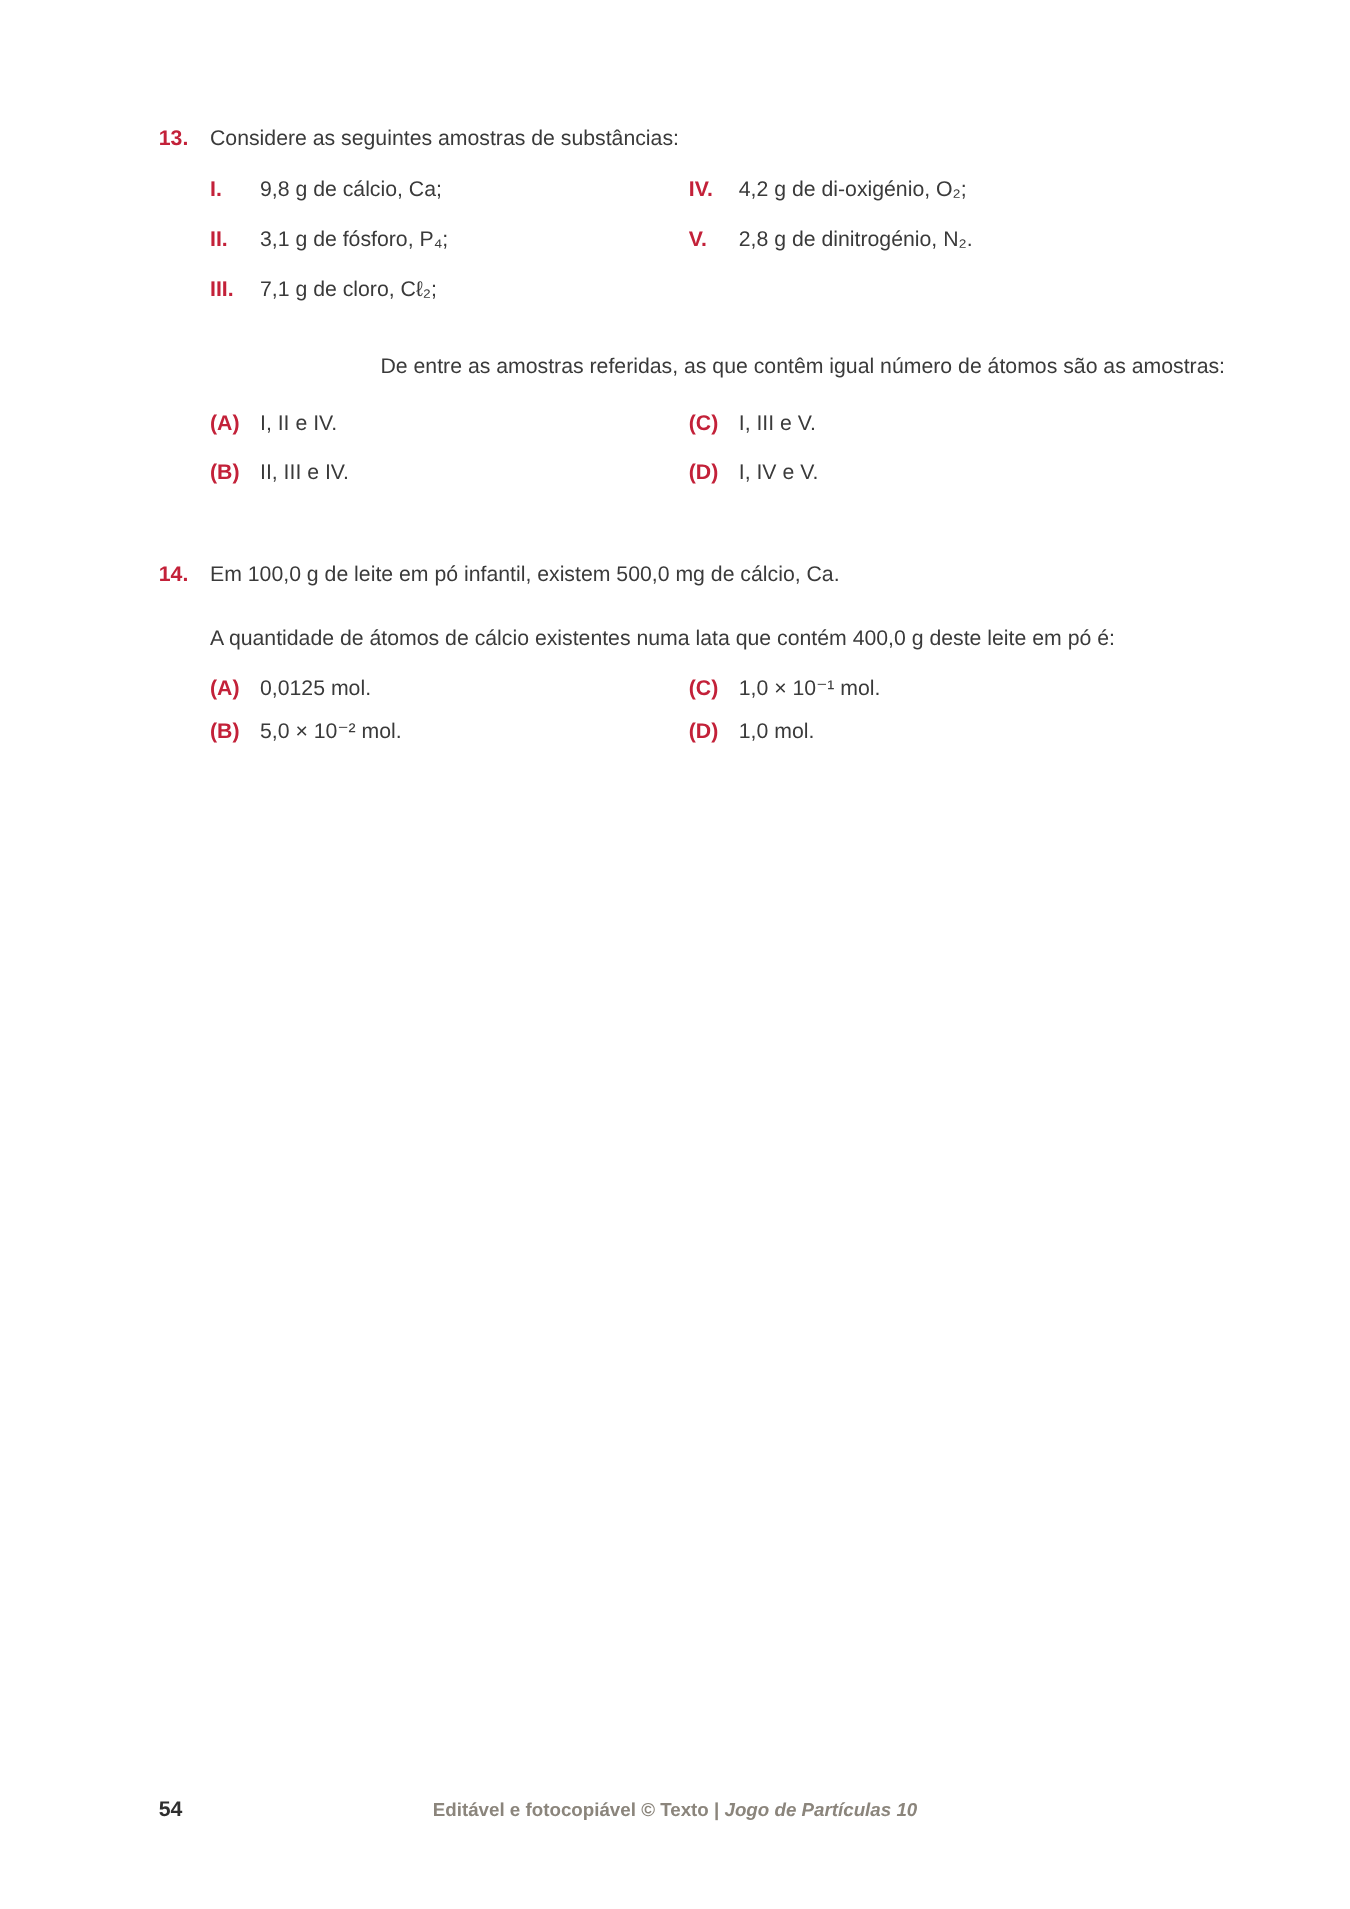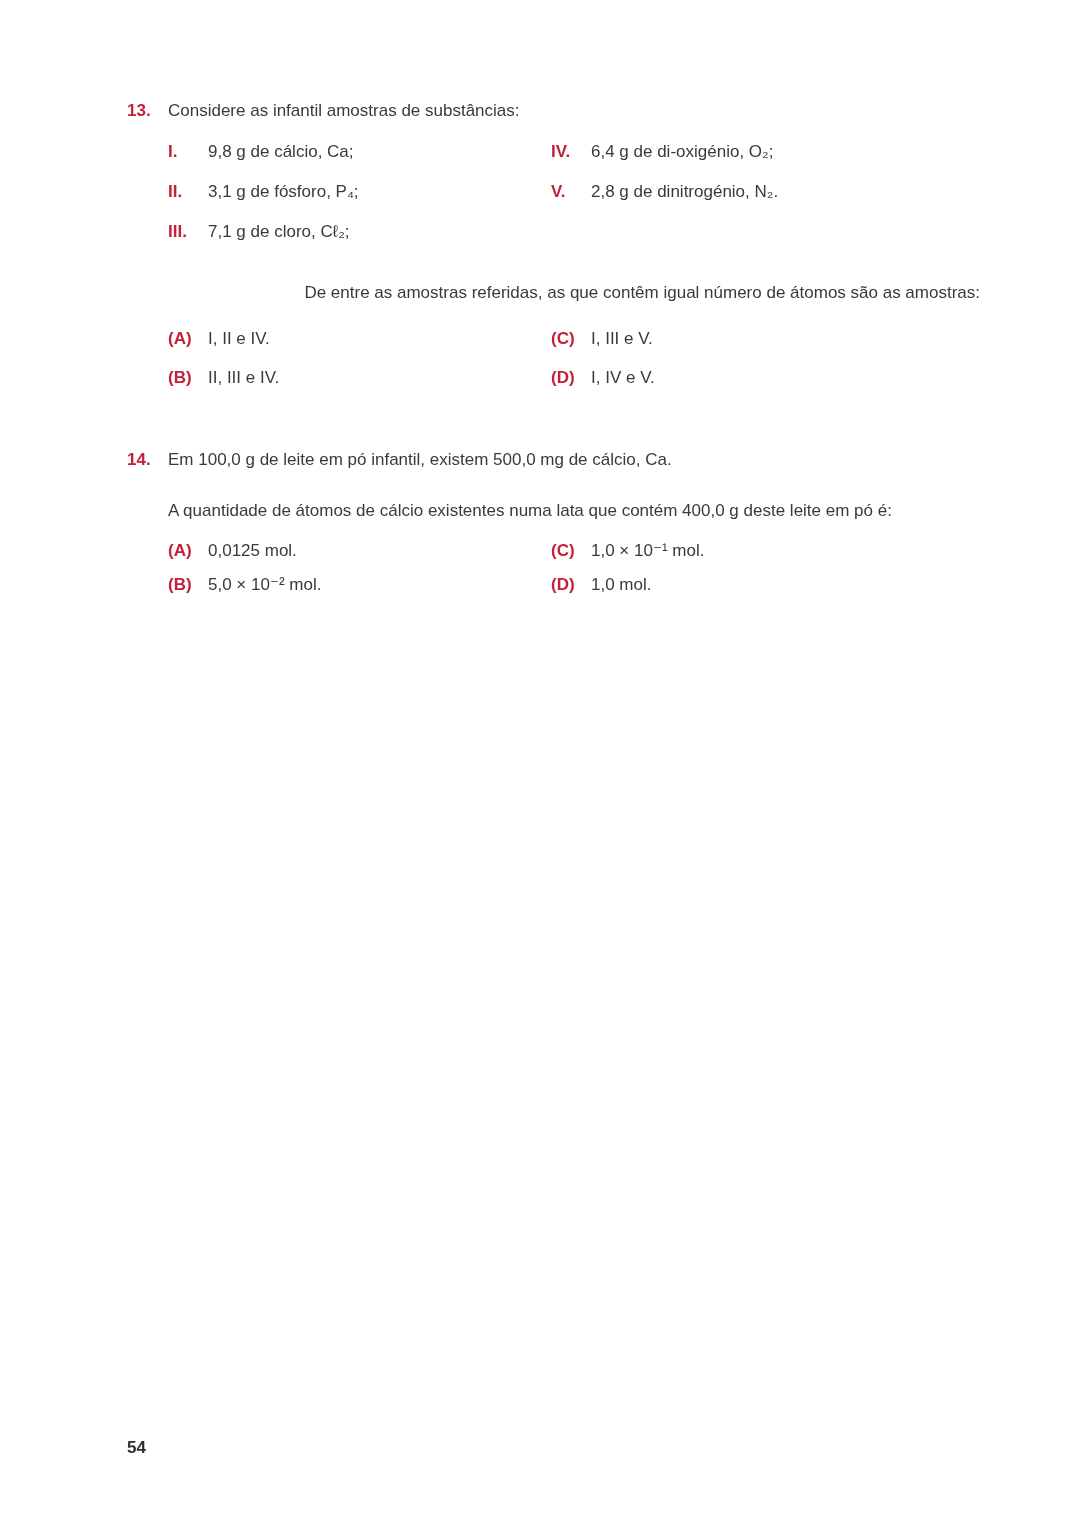--- a/index.html
+++ b/index.html
@@ -110,41 +110,41 @@
 </style>
 </head>
 <body>
 
 <div class="page">
   <div class="content">
 
     <section class="question q13">
       <span class="q-num red">13.</span>
       <div class="q-body">
-        <p class="q-stem">Considere as infantil amostras de substâncias:</p>
+        <p class="q-stem">Considere as seguintes amostras de substâncias:</p>
 
         <div class="two-col items-grid">
           <div class="col">
             <div class="row">
               <span class="row-label red">I.</span>
               <span>9,8 g de cálcio, Ca;</span>
             </div>
             <div class="row">
               <span class="row-label red">II.</span>
               <span>3,1 g de fósforo, P₄;</span>
             </div>
             <div class="row">
               <span class="row-label red">III.</span>
               <span>7,1 g de cloro, Cℓ₂;</span>
             </div>
           </div>
           <div class="col">
             <div class="row">
               <span class="row-label red">IV.</span>
-              <span>6,4 g de di-oxigénio, O₂;</span>
+              <span>4,2 g de di-oxigénio, O₂;</span>
             </div>
             <div class="row">
               <span class="row-label red">V.</span>
               <span>2,8 g de dinitrogénio, N₂.</span>
             </div>
           </div>
         </div>
 
         <p class="lead">De entre as amostras referidas, as que contêm igual número de átomos são as amostras:</p>
 
@@ -201,14 +201,15 @@
             </div>
           </div>
         </div>
       </div>
     </section>
 
   </div>
 
   <div class="footer">
     <span class="footer-pagenum">54</span>
+    <div class="footer-credit"><span>Editável e fotocopiável © Texto | </span><span class="italic">Jogo de Partículas 10</span></div>
   </div>
 </div>
 
 </body></html>

